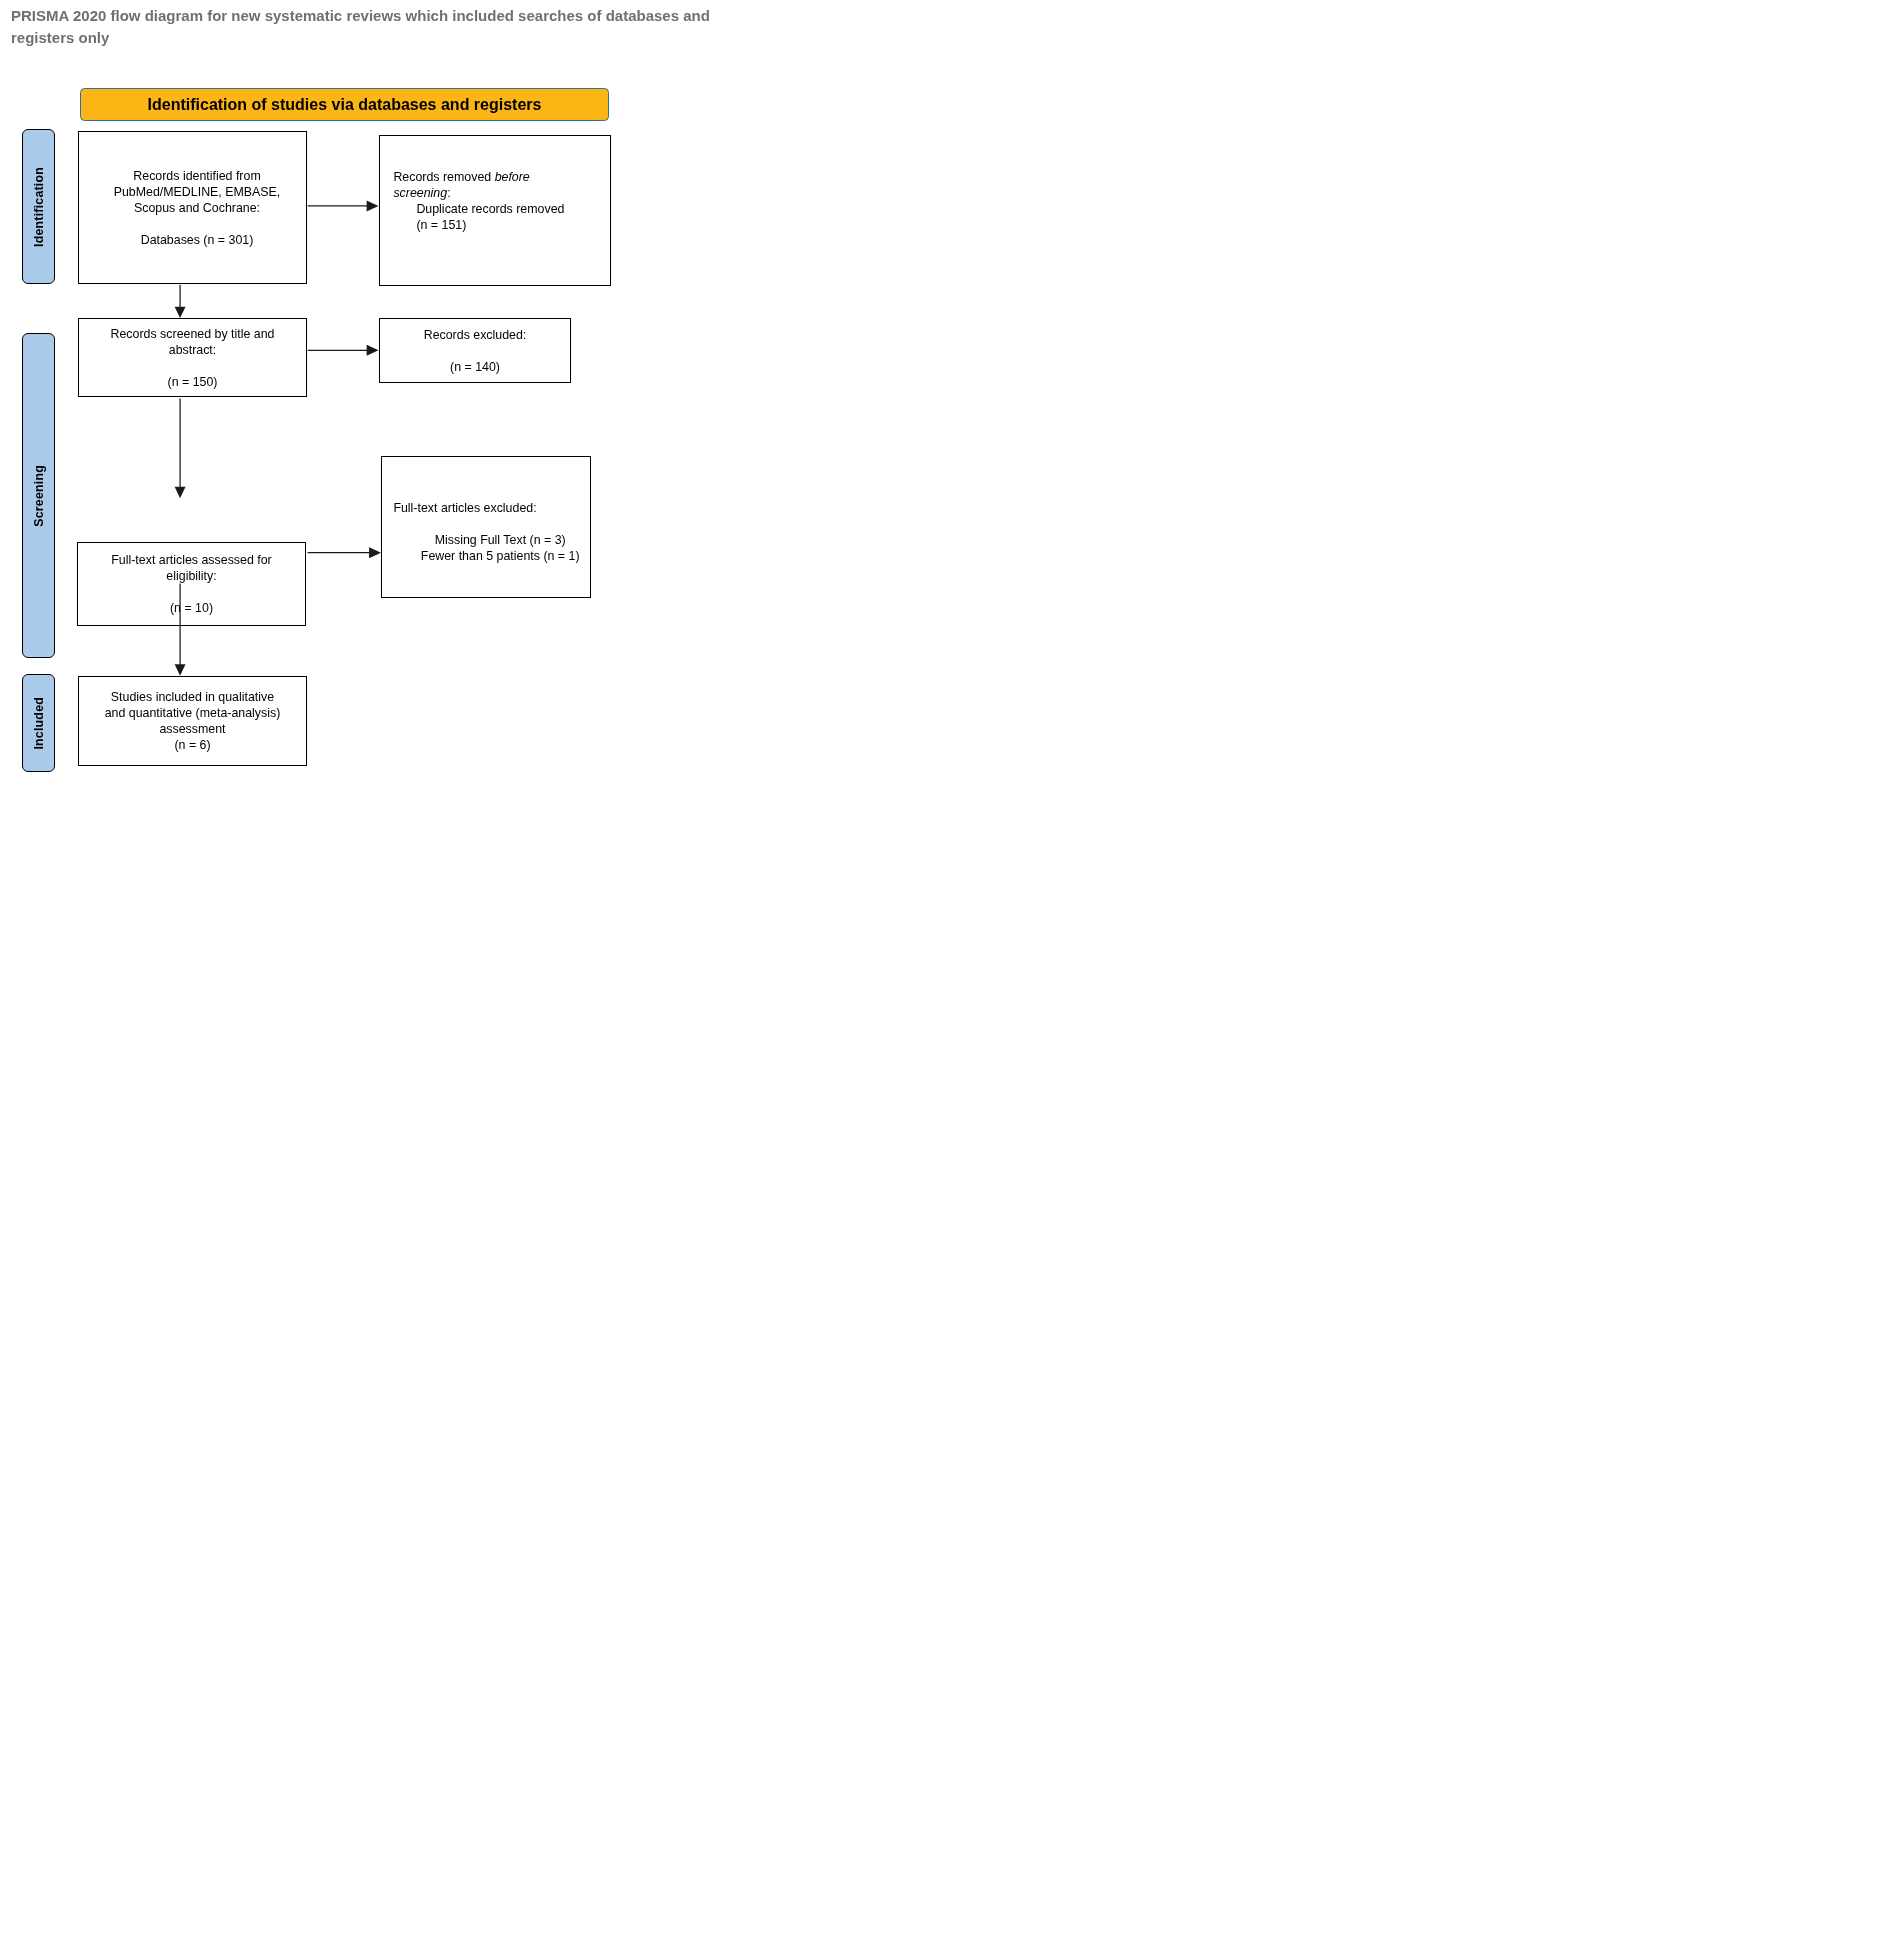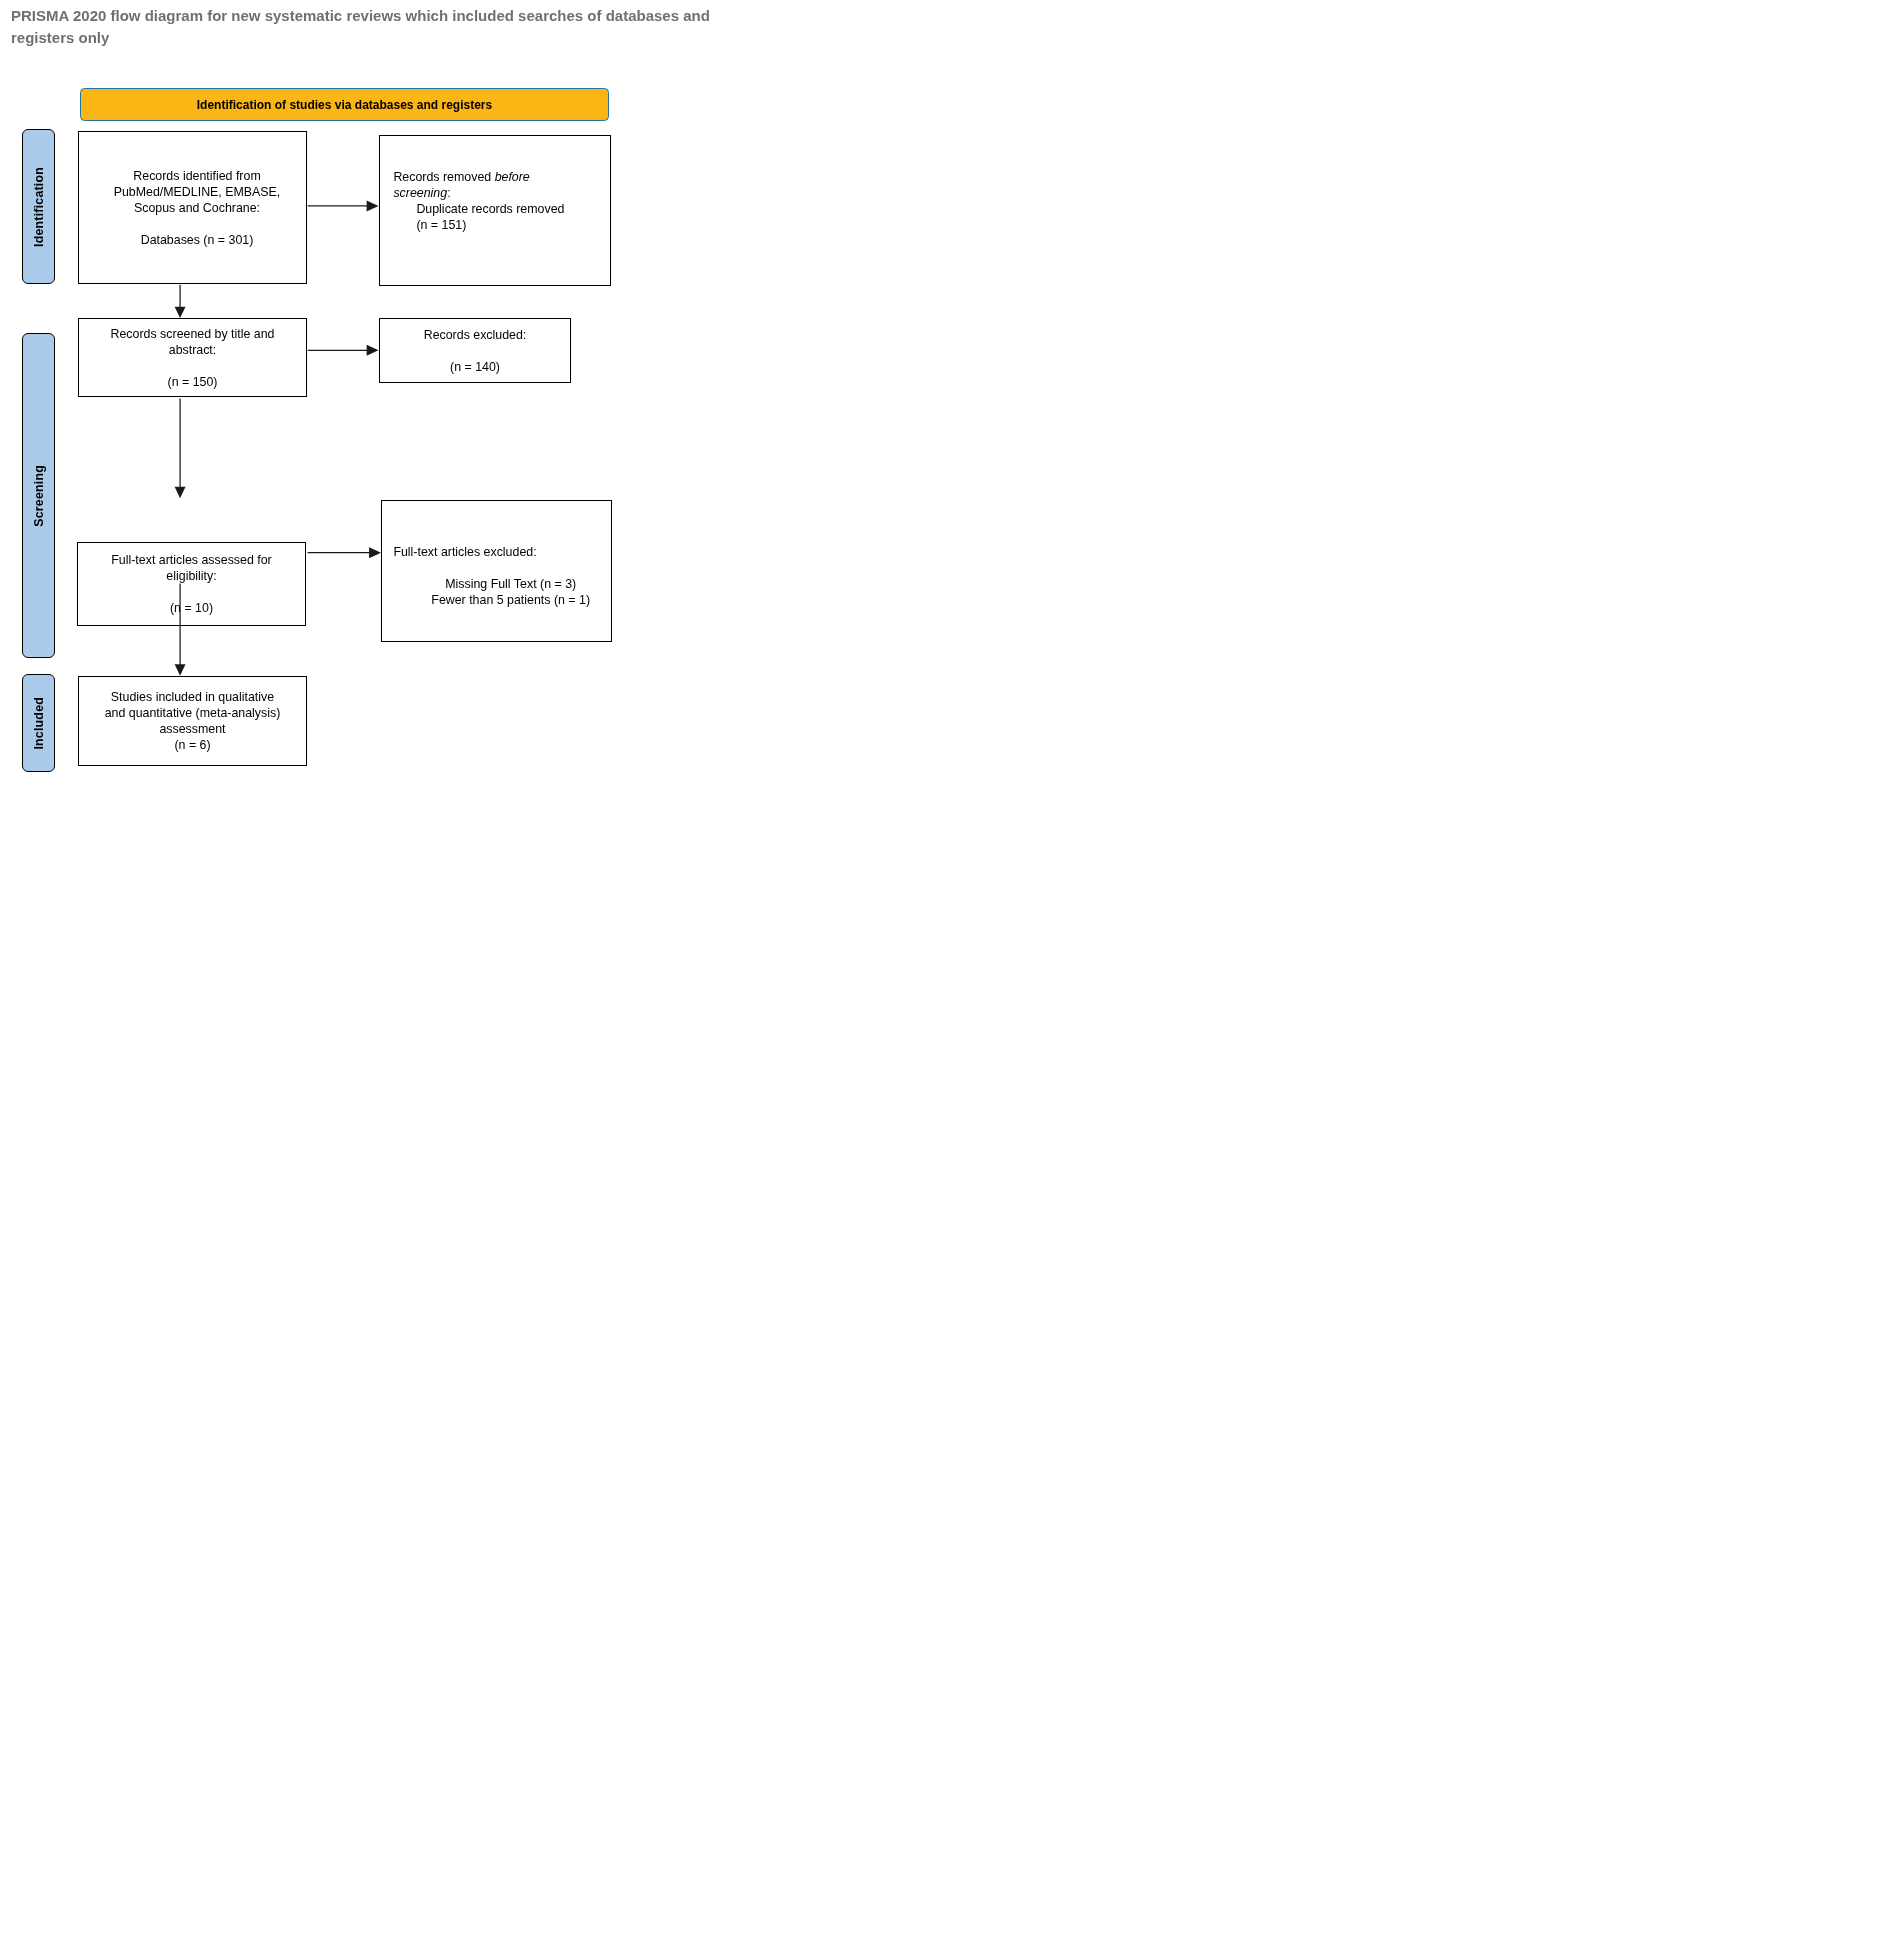--- a/index.html
+++ b/index.html
@@ -25,21 +25,21 @@
     white-space:pre-line;
   }
   .banner{
     position:absolute;left:80px;top:88px;width:529px;height:33px;
     background:var(--banner-bg);
     border:1.2px solid var(--banner-border);
     border-radius:4.5px;
     display:flex;align-items:center;justify-content:center;
   }
   .banner-label{
-    font-size:12px;font-weight:bold;color:var(--ink);
+    font-size:16px;font-weight:bold;color:var(--ink);
   }
   .stage-tab{
     position:absolute;left:22px;width:33px;
     background:var(--tab-bg);
     border:1.5px solid #000;
     border-radius:6px;
     display:flex;align-items:center;justify-content:center;
   }
   .stage-tab .vlabel{
     writing-mode:vertical-rl;
@@ -62,21 +62,21 @@
   .center-txt{text-align:center;padding:0 5px;}
   .left-txt{text-align:left;}
   
   .box-records-identified{left:78px;top:131px;width:229px;height:153px;padding-left:9px;}
   .box-records-screened  {left:78px;top:318px;width:229px;height:79px;}
   .box-fulltext-assessed {left:77px;top:498px;width:229px;height:84px;margin-top:44px;}
   .box-studies-included  {left:78px;top:676px;width:229px;height:90px;}
   
   .box-records-removed   {left:379px;top:135px;width:232px;height:151px;padding-left:13.4px;padding-right:5px;}
   .box-records-excluded  {left:379px;top:318px;width:192px;height:65px;}
-  .box-fulltext-excluded {left:381px;top:456px;width:231px;height:142px;padding-left:11.4px;padding-right:5px;margin-top:44px;}
+  .box-fulltext-excluded {left:381px;top:456px;width:210px;height:142px;padding-left:11.4px;padding-right:5px;}
   .box-records-removed .content{transform:translateY(-10px);}
   .box-fulltext-excluded .content{transform:translateY(5px);}
   .indent-2{padding-left:23px;white-space:pre-line;}
   .indent-6{padding-left:22px;white-space:pre-line;text-align:center;}
   i{font-style:italic;margin-top:44px;}
   .arrows{position:absolute;left:0;top:0;width:761px;height:778px;pointer-events:none;}
   .arrows line{stroke:#1a1a1a;stroke-width:2.5;}
   .arrows polygon{fill:#1a1a1a;}
 </style>
 </head>

